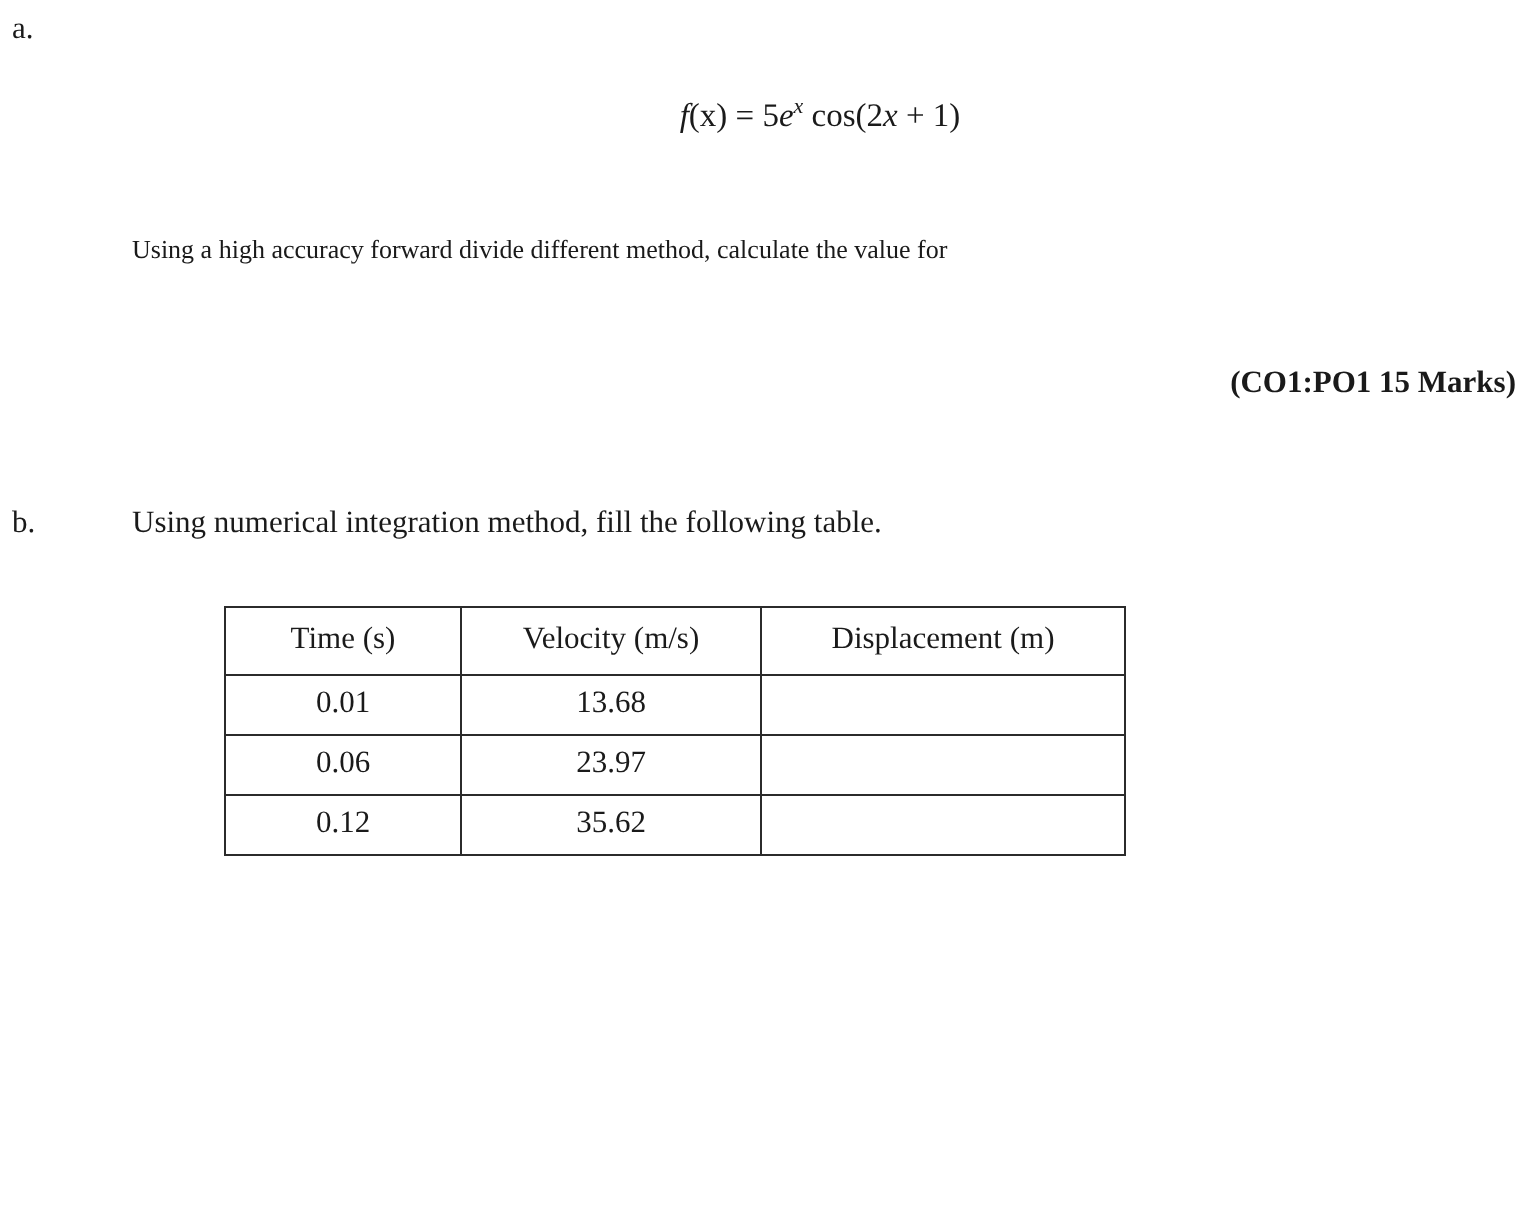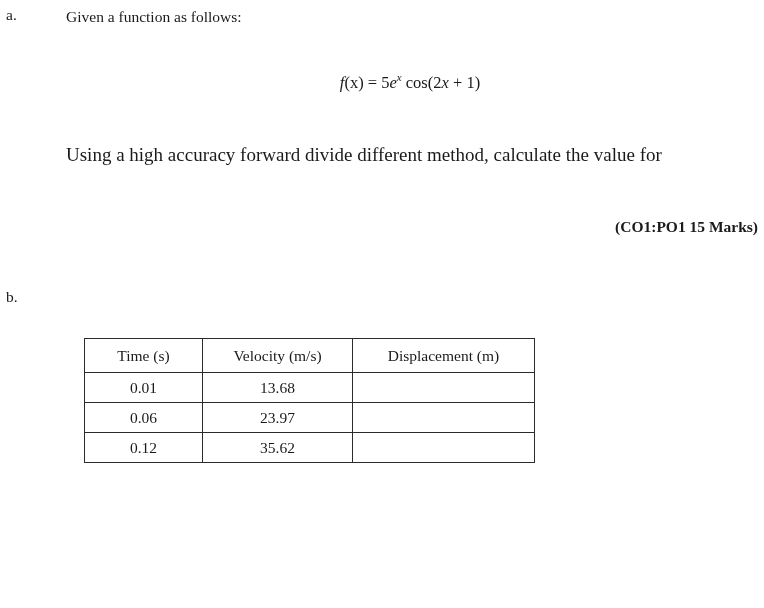--- a/index.html
+++ b/index.html
@@ -62,21 +62,21 @@
   .sup {
     font-size: 11px;
     vertical-align: super;
     font-style: italic;
   }
   .op {
     font-style: normal;
   }
 
   .para {
-    font-size: 19px;
+    font-size: 13px;
     line-height: 1.85;
   }
 
   .marks {
     text-align: right;
     font-weight: bold;
     font-size: 15.5px;
     margin-top: 46px;
     margin-right: 6px;
   }
@@ -95,21 +95,21 @@
     box-sizing: border-box;
     font-size: 15.5px;
   }
   .qb-row .txt {
     font-size: 15.5px;
   }
 
   
   .table-wrap {
     margin-top: 32px;
-    margin-left: 84px;
+    margin-left: 112px;
   }
   table.data {
     border-collapse: collapse;
     font-size: 15.5px;
   }
   table.data th,
   table.data td {
     border: 1px solid #2b2b2b;
     text-align: center;
     font-weight: normal;
@@ -125,35 +125,35 @@
   }
 </style>
 </head>
 <body>
 
 <div class="page">
 
   <div class="q-block" id="qa">
     <div class="q-label">a.</div>
     <div class="q-body">
-      <div class="prompt-line">Given a function as follows:</div>
 
       <div class="formula">
         <span class="mi">f</span><span class="op">(x) = 5</span><span class="mi">e</span><span class="sup">x</span><span class="op"> cos(2</span><span class="mi">x</span><span class="op"> + 1)</span>
       </div>
 
       <div class="para">Using a high accuracy forward divide different method, calculate the value for</div>
     </div>
 
     <div class="marks">(CO1:PO1 15 Marks)</div>
   </div>
 
   <div class="q-block" id="qb">
     <div class="qb-row">
       <div class="lbl">b.</div>
+      <div class="txt">Using numerical integration method, fill the following table.</div>
     </div>
 
     <div class="table-wrap">
       <table class="data">
         <thead>
           <tr class="header-row">
             <th>Time (s)</th>
             <th>Velocity (m/s)</th>
             <th>Displacement (m)</th>
           </tr>

